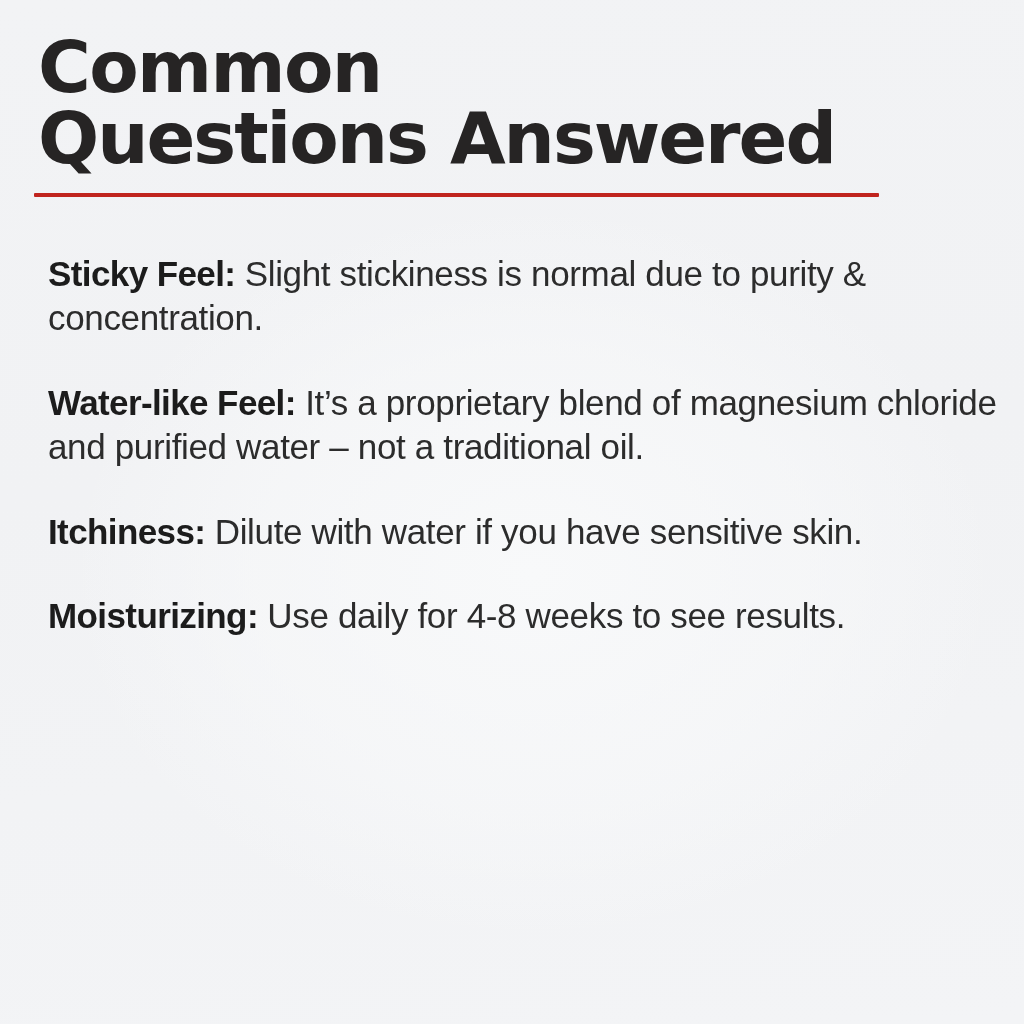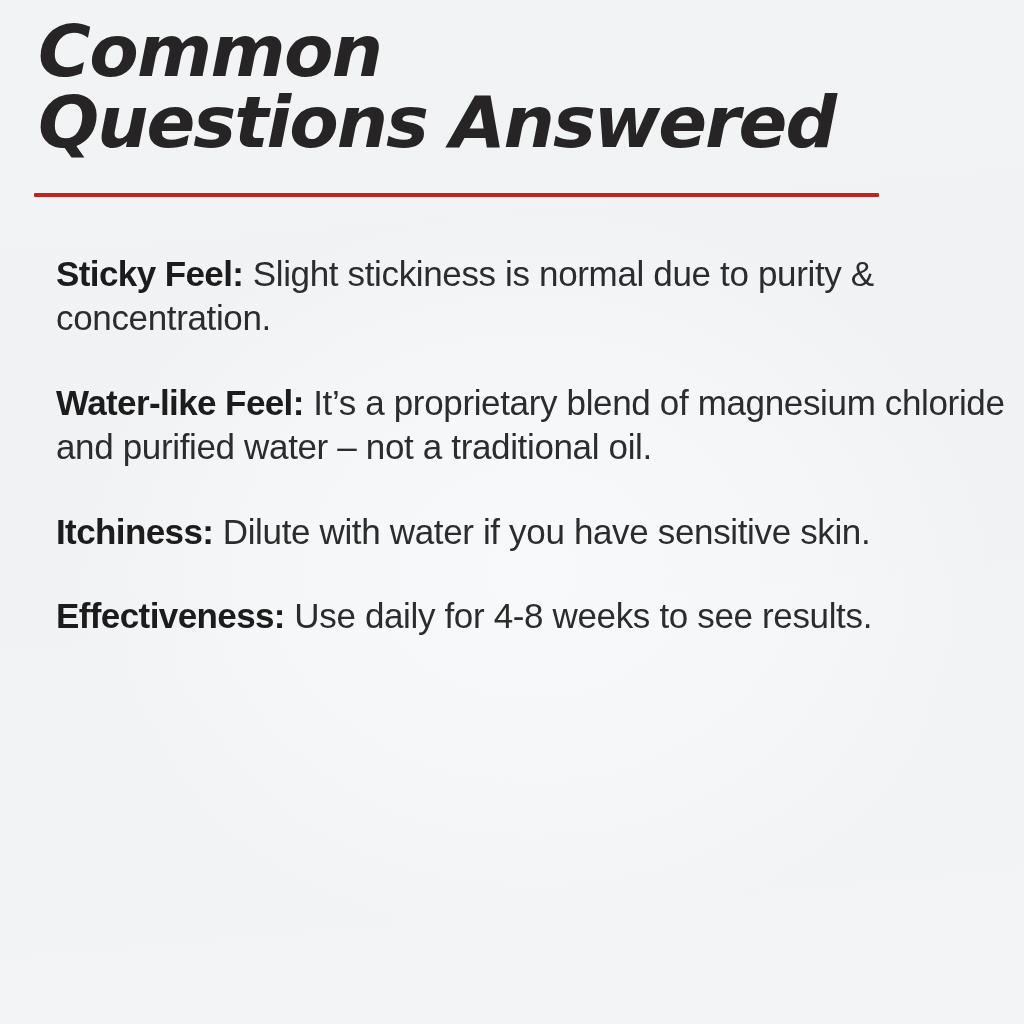--- a/index.html
+++ b/index.html
@@ -25,23 +25,22 @@
     background:
       radial-gradient(ellipse 58% 46% at 52% 56%, #f8f9fa 0%, rgba(248,249,250,0.55) 48%, rgba(242,243,245,0) 78%),
       linear-gradient(175deg, #f2f3f5 0%, #f1f2f4 45%, #f3f4f6 100%);
     padding: 0;
   }
 
   
   .header {
     position: absolute;
     left: 38px;
-    top: 16px;
+    top: 32px;
     width: 900px;
-    font-style: italic;
   }
 
   .title {
     margin: 0;
     color: #262424;
     font-family: "DejaVu Sans", "Liberation Sans", sans-serif;
     font-size: 72px;
     font-weight: 700;
     line-height: 0.99;
     letter-spacing: -1.6px;
@@ -68,21 +67,21 @@
 
   
   .faq-list {
     position: absolute;
     left: 40px;
     top: 252px;
     width: 972px;
   }
 
   .faq-item {
-    margin: 0 0 40px 16px;
+    margin: 0 0 40px 8px;
     color: #2a2a2a;
     font-family: "Liberation Sans", "DejaVu Sans", sans-serif;
     font-size: 35px;
     font-weight: 400;
     line-height: 1.27;
     letter-spacing: -0.35px;
   }
 
   .faq-item:last-child {
     margin-bottom: 0;
@@ -122,18 +121,18 @@
 
     <p class="faq-item">
       <span class="faq-label">Water-like Feel:</span><span class="faq-answer"> It’s a proprietary blend of magnesium chloride and purified water – not a traditional oil.</span>
     </p>
 
     <p class="faq-item">
       <span class="faq-label">Itchiness:</span><span class="faq-answer"> Dilute with water if you have sensitive skin.</span>
     </p>
 
     <p class="faq-item">
-      <span class="faq-label">Effectiveness:</span><span class="faq-answer"> Use daily for 4-8 weeks to see results.</span>
+      <span class="faq-label">Moisturizing:</span><span class="faq-answer"> Use daily for 4-8 weeks to see results.</span>
     </p>
 
   </div>
 
 </div>
 
 </body></html>

